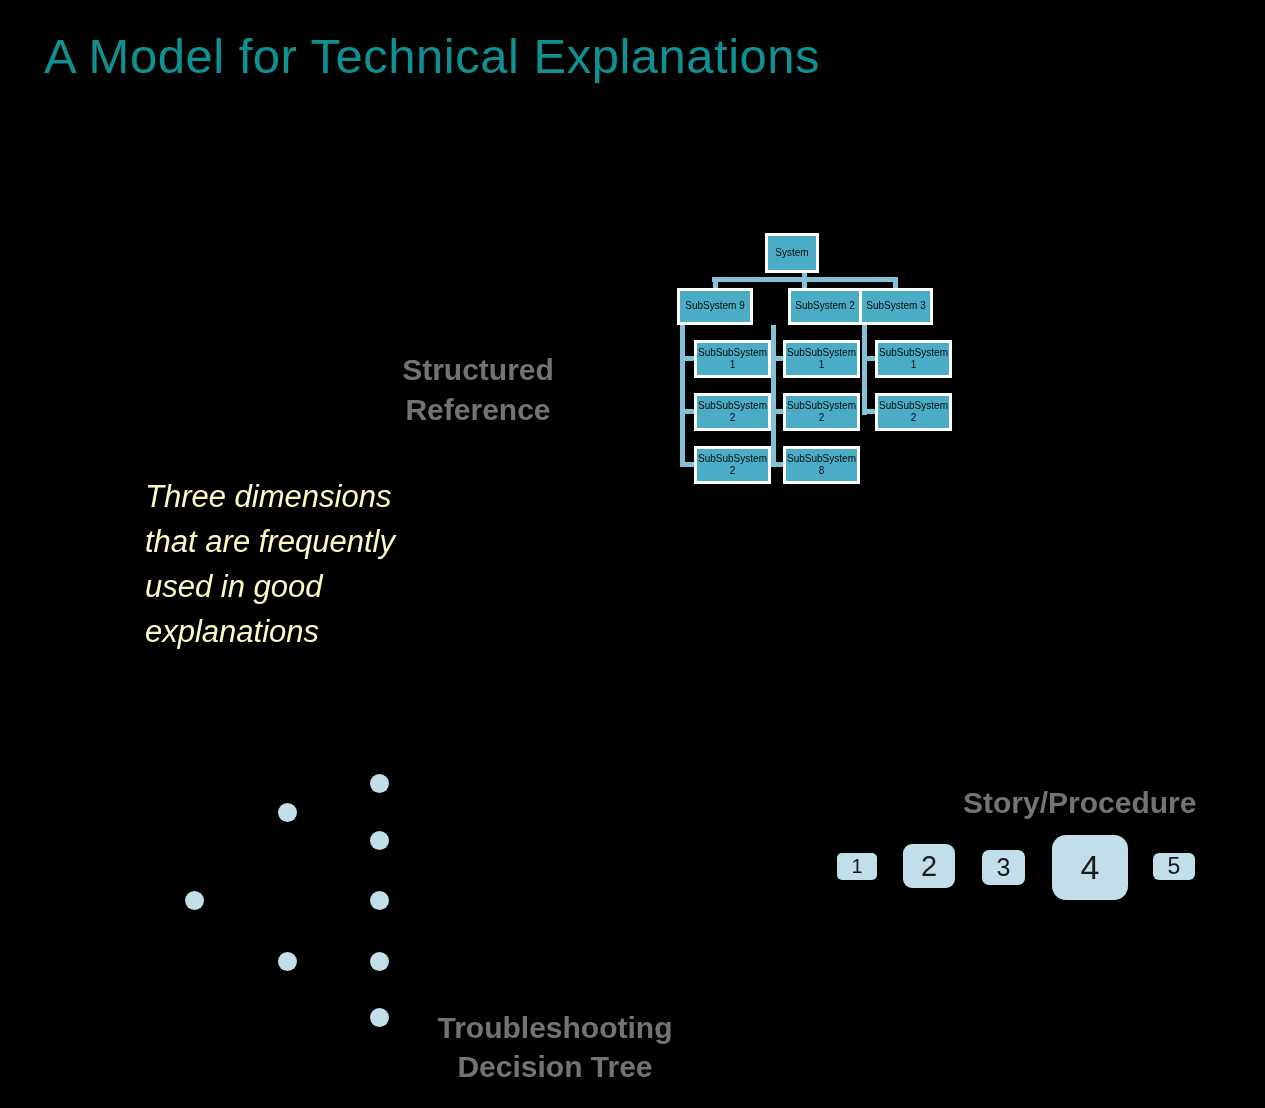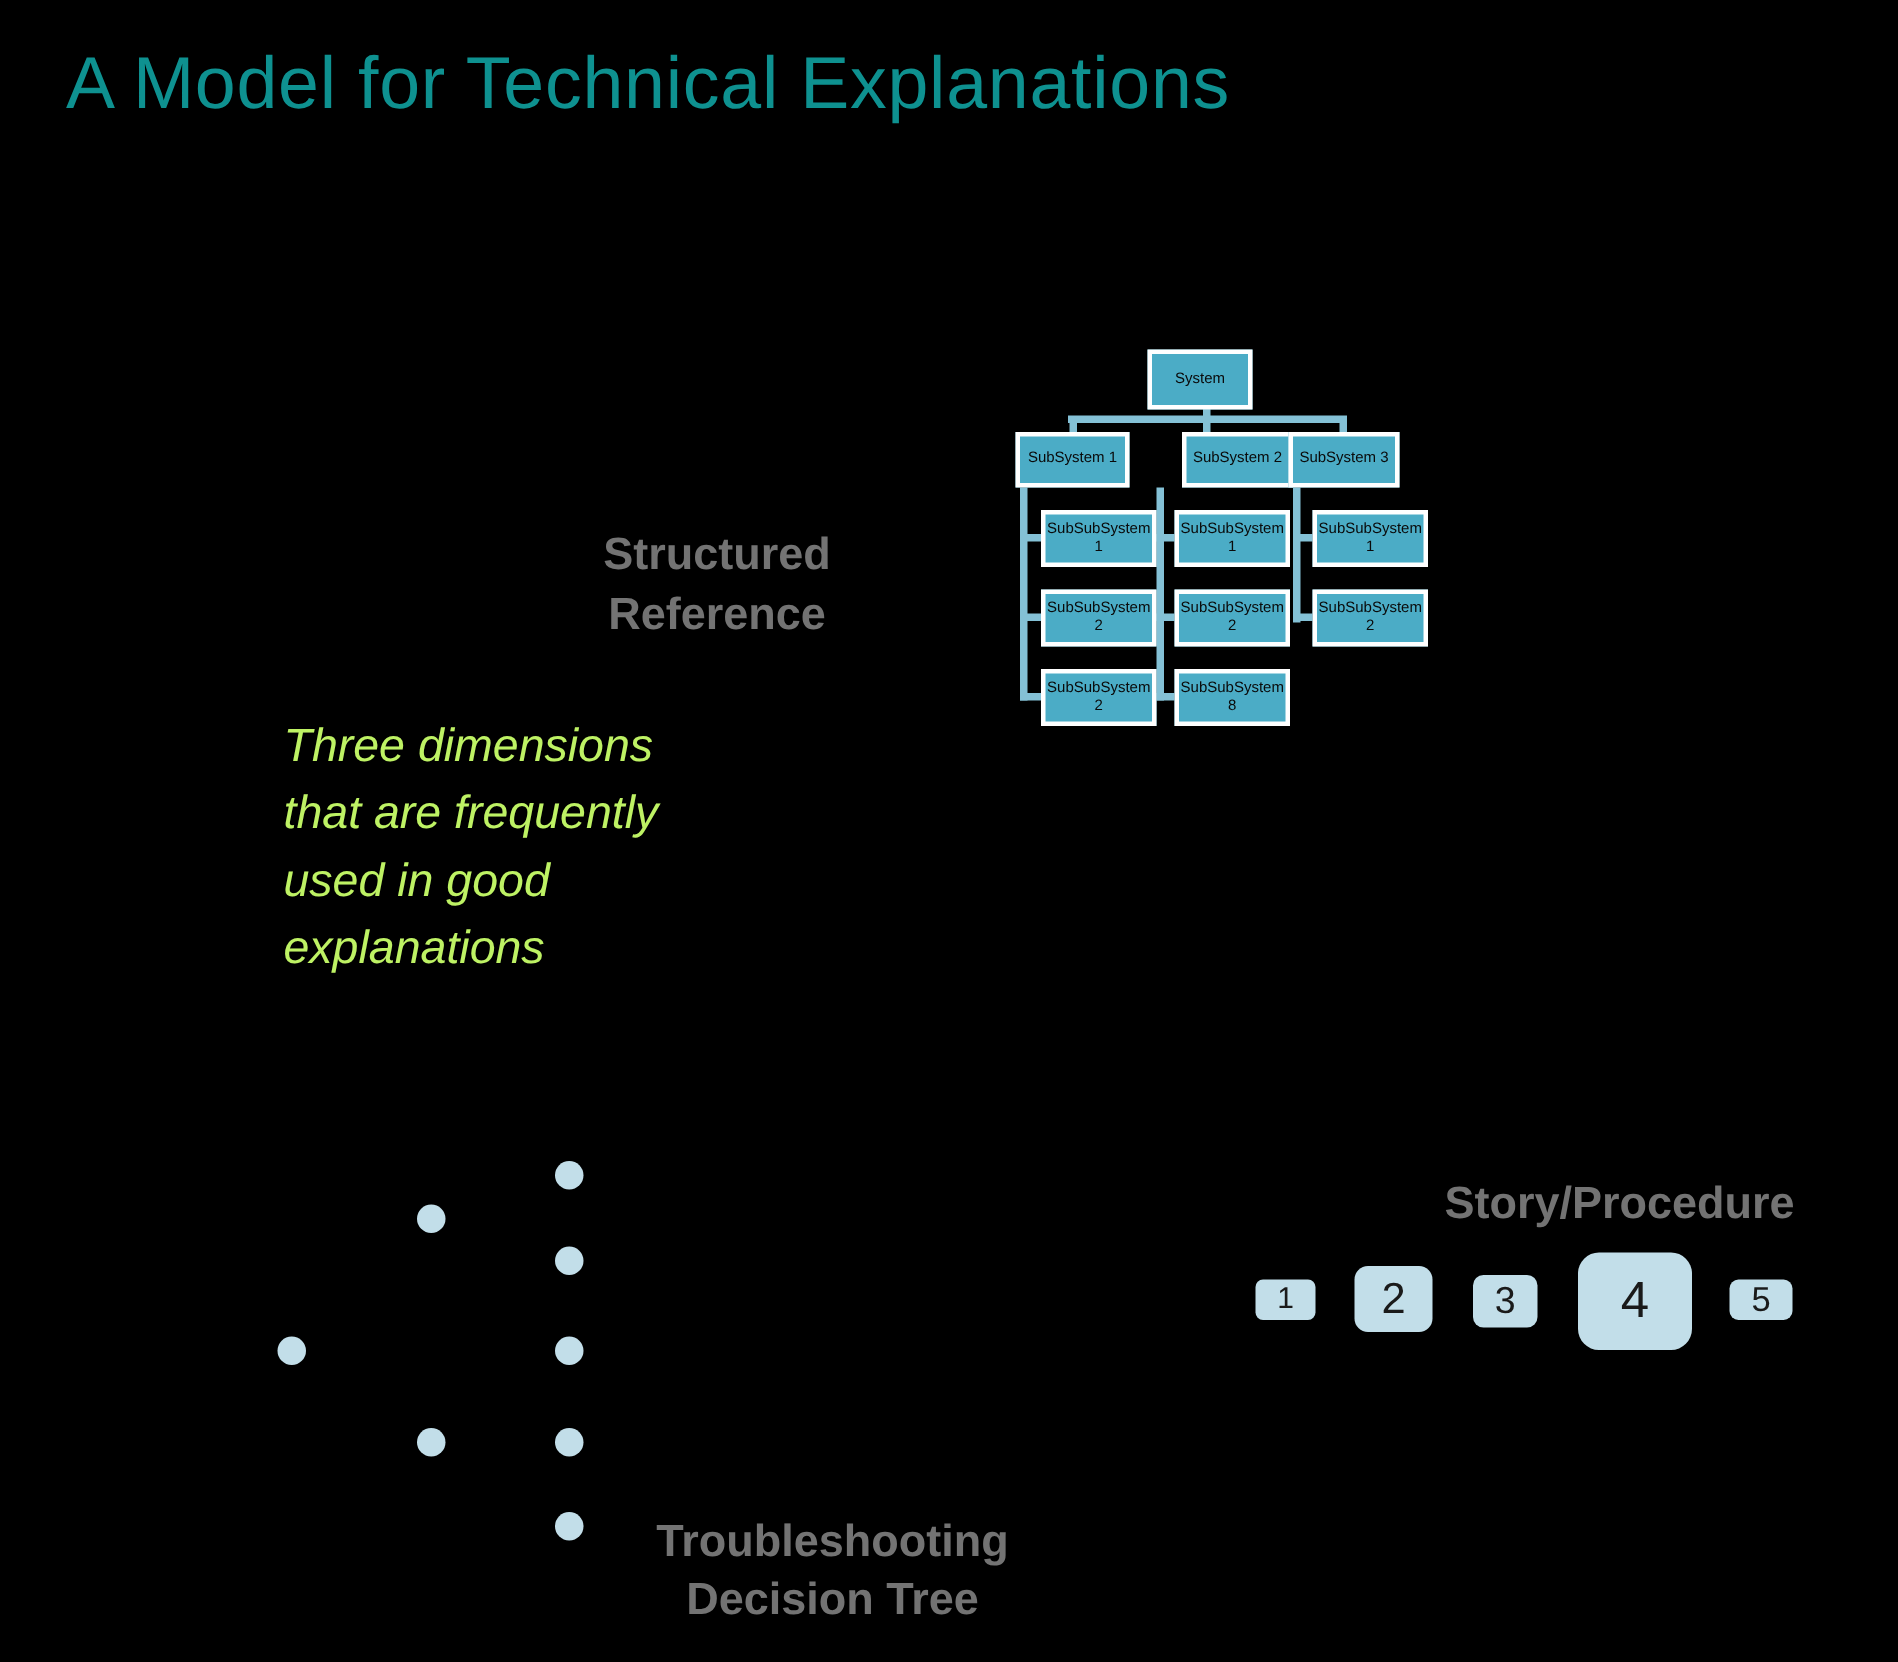--- a/index.html
+++ b/index.html
@@ -8,34 +8,34 @@
     font-family:"Liberation Sans",sans-serif;overflow:hidden;
   }
   
   .title{
     position:absolute;left:44px;top:28px;width:1100px;
     font-size:49px;font-weight:normal;color:#0E9190;letter-spacing:0.5px;
   }
   
   .intro{
     position:absolute;left:145px;top:474px;width:330px;
-    font-size:31px;font-style:italic;color:#bef264;line-height:45px;margin-left:44px;
+    font-size:31px;font-style:italic;color:#fef9c3;line-height:45px;
   }
   
   .red-label{color:#737373;font-weight:bold;font-size:30px;line-height:40px;position:absolute;}
   .structured-ref-label{left:383px;top:350px;width:190px;text-align:center;}
   .story-label{left:963px;top:783px;width:270px;}
   .tree-label{left:419px;top:1008px;width:272px;text-align:center;line-height:39px;}
   
   .obox{
     position:absolute;box-sizing:border-box;background:#4BACC6;border:3px solid #FFFFFF;
     color:#0A0A0A;display:flex;align-items:center;justify-content:center;text-align:center;
     line-height:1.25;
   }
-  .obox-root{left:765px;top:233px;width:70px;height:40px;font-size:10px;}
+  .obox-root{left:765px;top:233px;width:54px;height:40px;font-size:10px;}
   .obox-l2{top:288px;height:37px;font-size:10px;}
   .l2-1{left:677px;width:76px;} .l2-2{left:768px;width:74px;margin-left:20px;} .l2-3{left:859px;width:74px;}
   .obox-l3{width:77px;height:38px;font-size:10px;padding:0 1px;}
   .c1{left:694px;} .c2{left:783px;} .c3{left:875px;}
   .r1{top:340px;} .r2{top:393px;} .r3{top:446px;}
   
   .conn{position:absolute;background:#84C1D6;}
   .v-root{left:802px;top:271px;width:5px;height:7px;}
   .h-main{left:712px;top:277px;width:186px;height:5px;}
   .v-l2a{left:713px;top:282px;width:5px;height:6px;}
@@ -97,21 +97,21 @@
   <div class="conn stub stub-c1 sy2"></div>
   <div class="conn stub stub-c1 sy3"></div>
   <div class="conn stub stub-c2 sy1"></div>
   <div class="conn stub stub-c2 sy2"></div>
   <div class="conn stub stub-c2 sy3"></div>
   <div class="conn stub stub-c3 sy1"></div>
   <div class="conn stub stub-c3 sy2"></div>
 
   <div class="obox obox-root">System</div>
 
-  <div class="obox obox-l2 l2-1">SubSystem 1</div>
+  <div class="obox obox-l2 l2-1">SubSystem 9</div>
   <div class="obox obox-l2 l2-2">SubSystem 2</div>
   <div class="obox obox-l2 l2-3">SubSystem 3</div>
 
   <div class="obox obox-l3 c1 r1">SubSubSystem 1</div>
   <div class="obox obox-l3 c1 r2">SubSubSystem 2</div>
   <div class="obox obox-l3 c1 r3">SubSubSystem 2</div>
 
   <div class="obox obox-l3 c2 r1">SubSubSystem 1</div>
   <div class="obox obox-l3 c2 r2">SubSubSystem 2</div>
   <div class="obox obox-l3 c2 r3">SubSubSystem 8</div>

